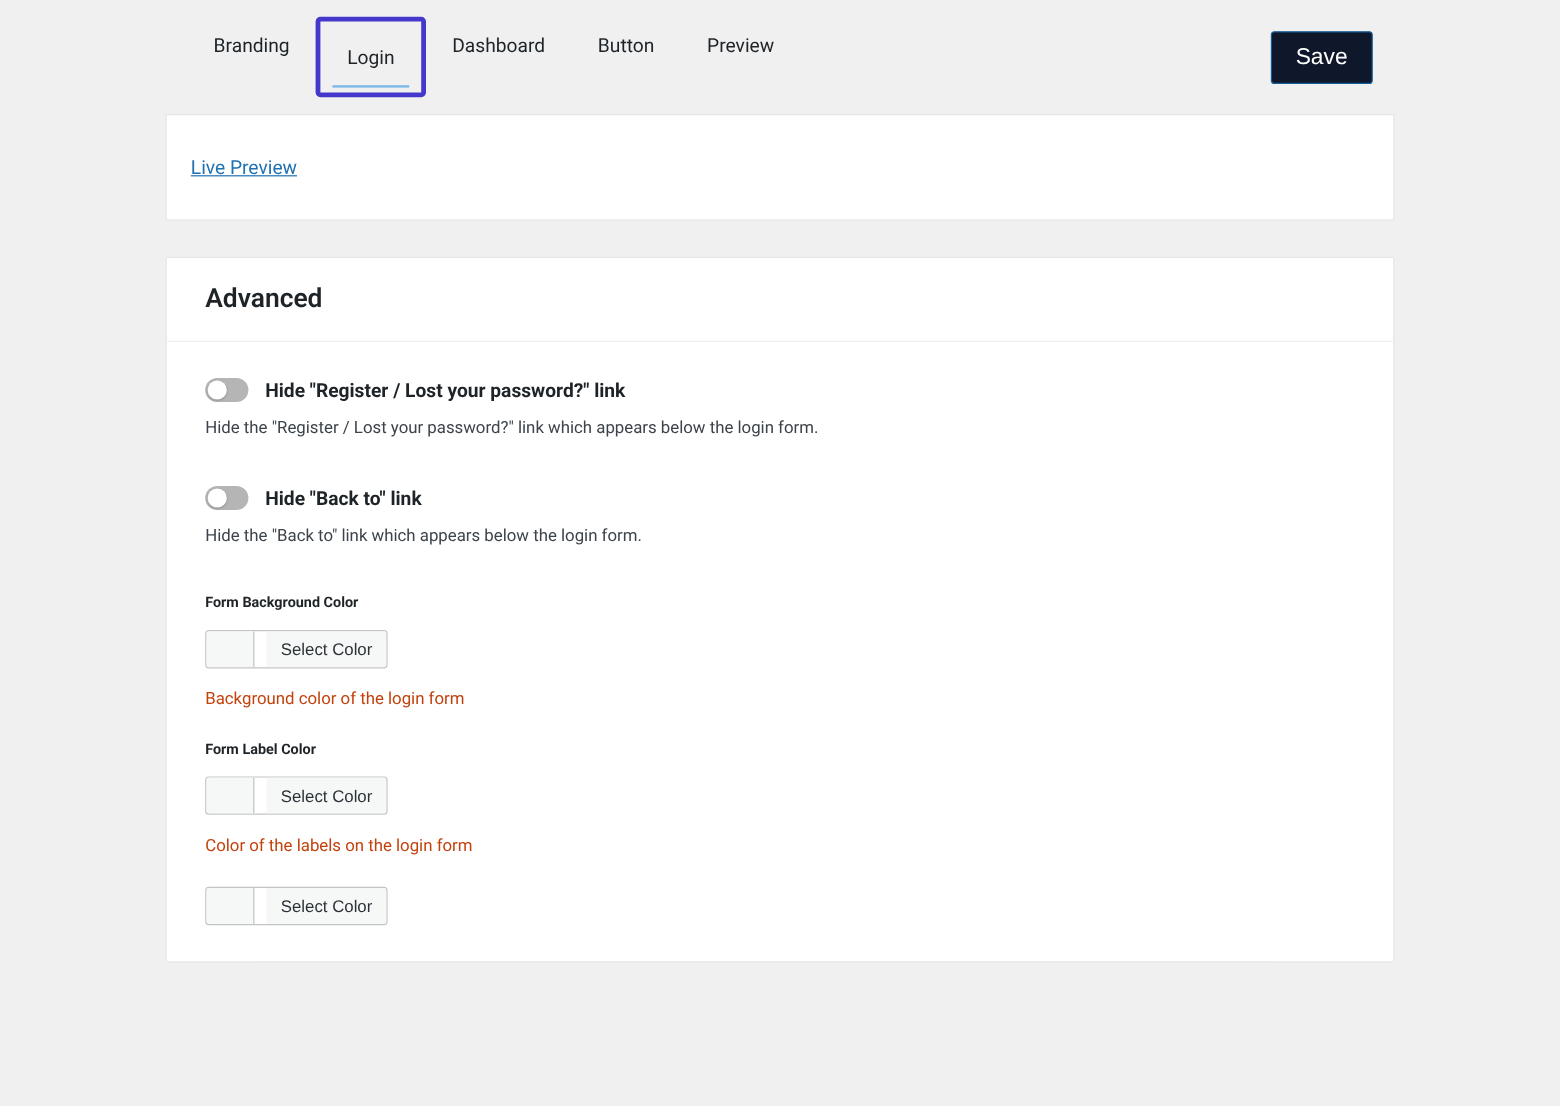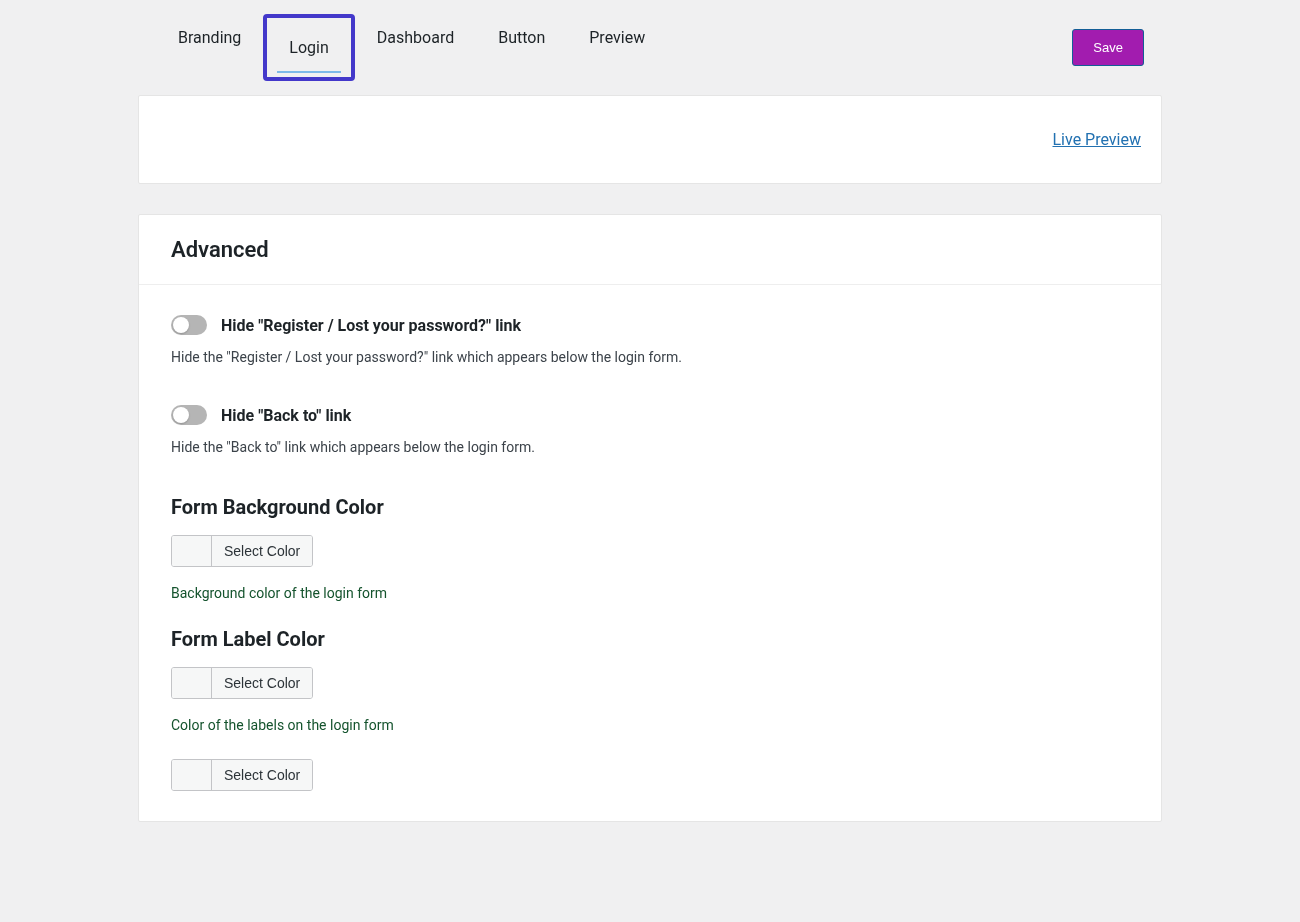--- a/index.html
+++ b/index.html
@@ -46,37 +46,37 @@
     .tab.active::after {
       content: '';
       position: absolute;
       left: 10px;
       right: 10px;
       bottom: 4px;
       height: 2px;
       background: #7db9e8;
     }
     .save-btn {
-      background: #a21caf;
+      background: #0f172a;
       color: #fff;
       border: 1px solid #135e96;
       border-radius: 3px;
       padding: 10px 20px;
-      font-size: 13px;
+      font-size: 19px;
       cursor: pointer;
       margin-left: 16px;
     }
     .panel {
       background: #fff;
       border: 1px solid #e5e5e5;
       border-radius: 2px;
       margin-bottom: 30px;
     }
     .preview-panel {
-      text-align: right;
+      text-align: left;
       padding: 34px 20px;
     }
     .preview-link {
       color: #2271b1;
       text-decoration: underline;
       font-size: 16px;
     }
     .section-title {
       font-size: 22px;
       font-weight: 600;
@@ -117,51 +117,52 @@
       font-weight: 700;
       color: #1d2327;
     }
     .help-text {
       color: #3c434a;
       font-size: 14px;
       margin-top: 14px;
       margin-bottom: 40px;
     }
     .field-label {
-      font-size: 20px;
+      font-size: 12px;
       font-weight: 700;
       color: #1d2327;
       margin-bottom: 16px;
     }
     .color-picker {
       display: inline-flex;
       border: 1px solid #c3c4c7;
       border-radius: 3px;
       overflow: hidden;
       margin-bottom: 4px;
+      gap: 10px;
     }
     .color-swatch {
       width: 40px;
       height: 30px;
       background: #f6f7f7;
       border-right: 1px solid #c3c4c7;
     }
     .color-btn {
       background: #f6f7f7;
       border: none;
       padding: 6px 12px;
       font-size: 14px;
       color: #2c3338;
       cursor: pointer;
     }
     .field-group {
       margin-bottom: 26px;
     }
     .field-help {
-      color: #14532d;
+      color: #c2410c;
       font-size: 14px;
       margin-top: 14px;
     }
   </style>
 </head>
 <body>
 
 <div class="container">
   <div class="topbar">
     <div class="tabs">

